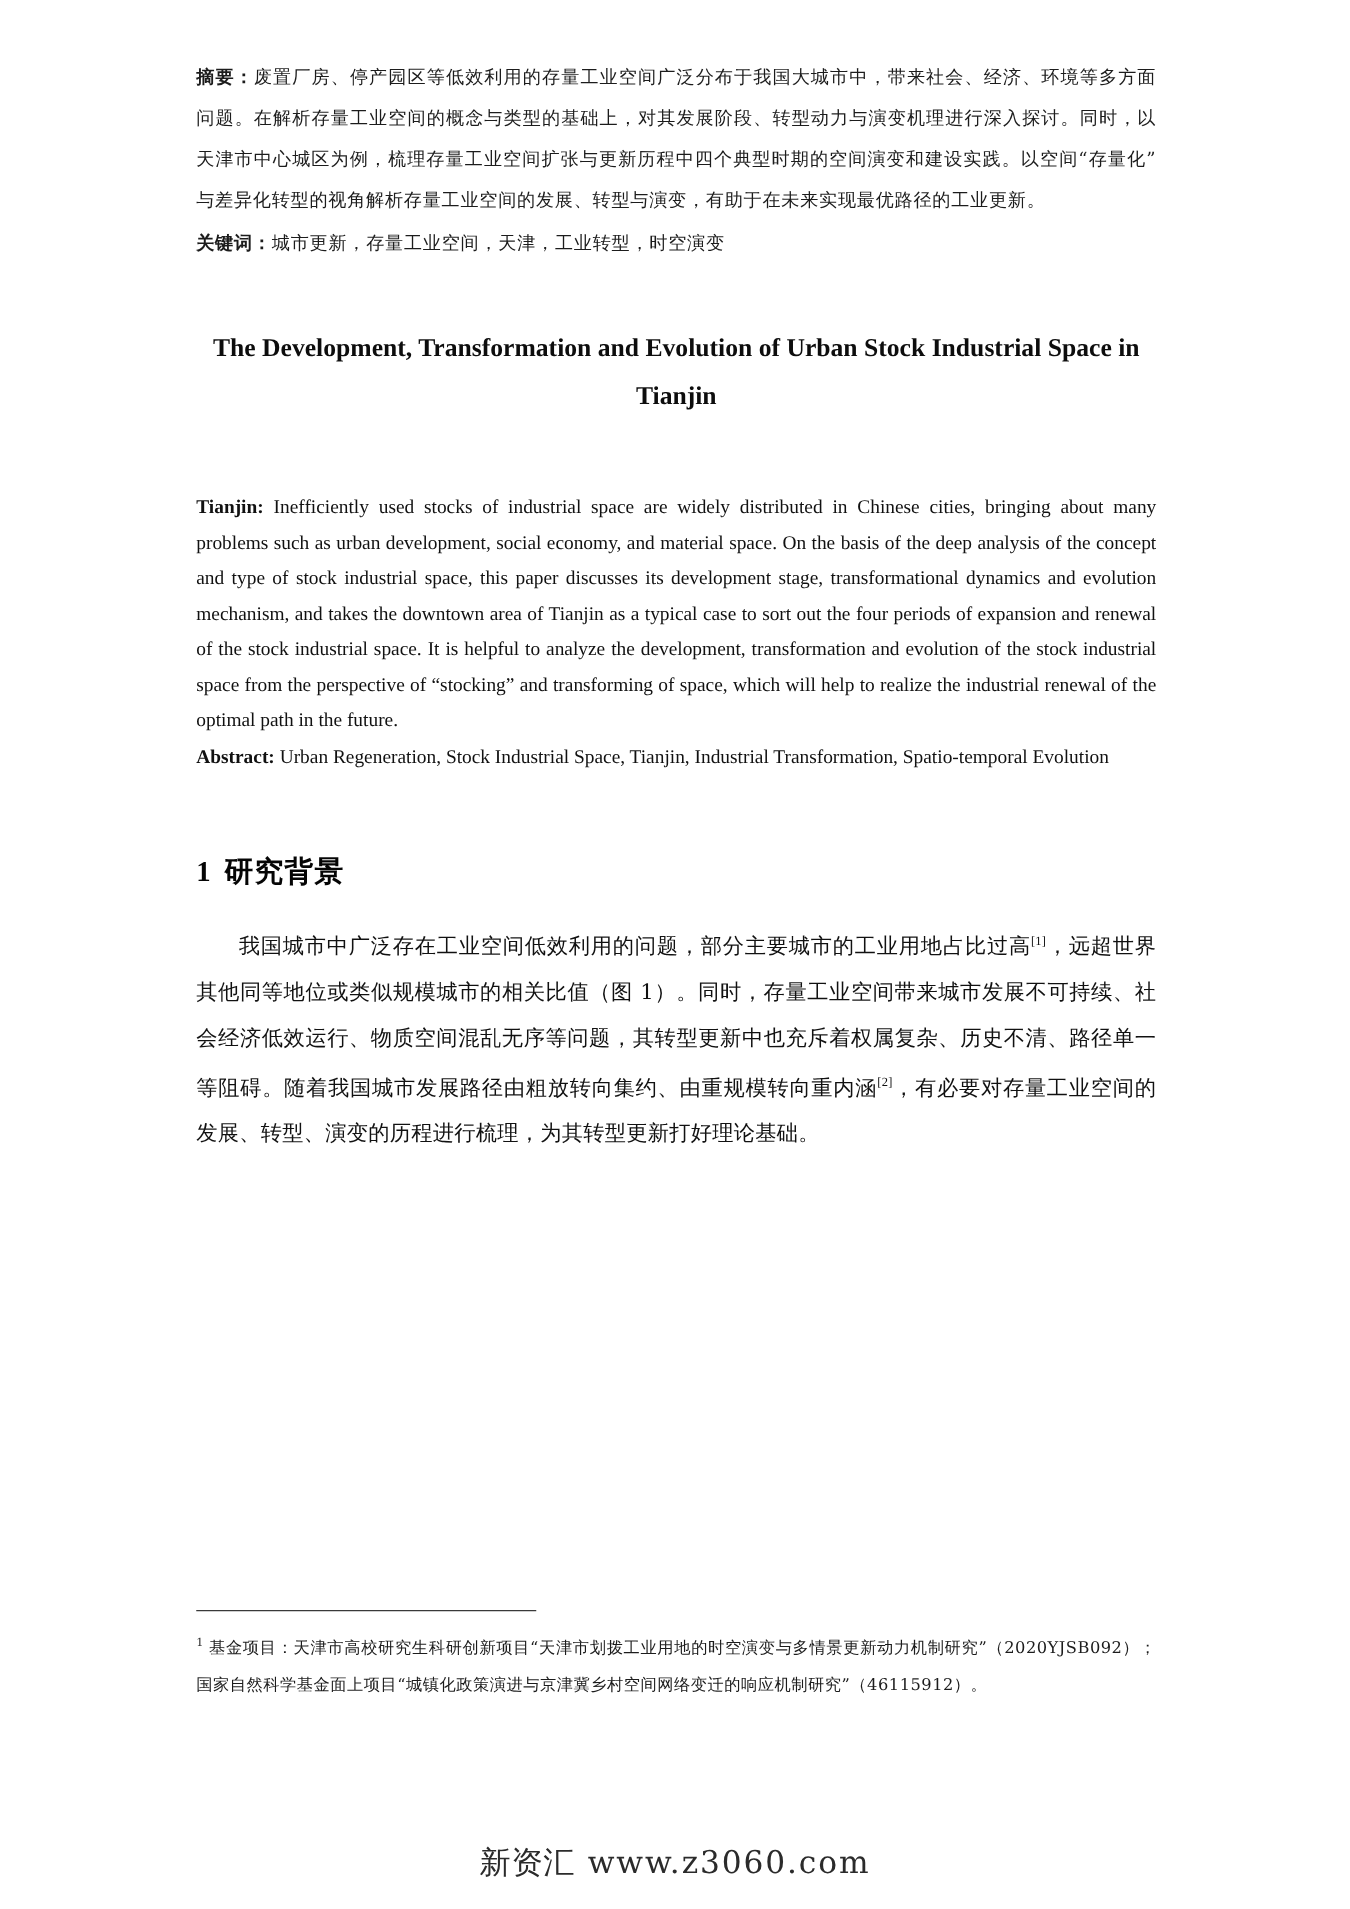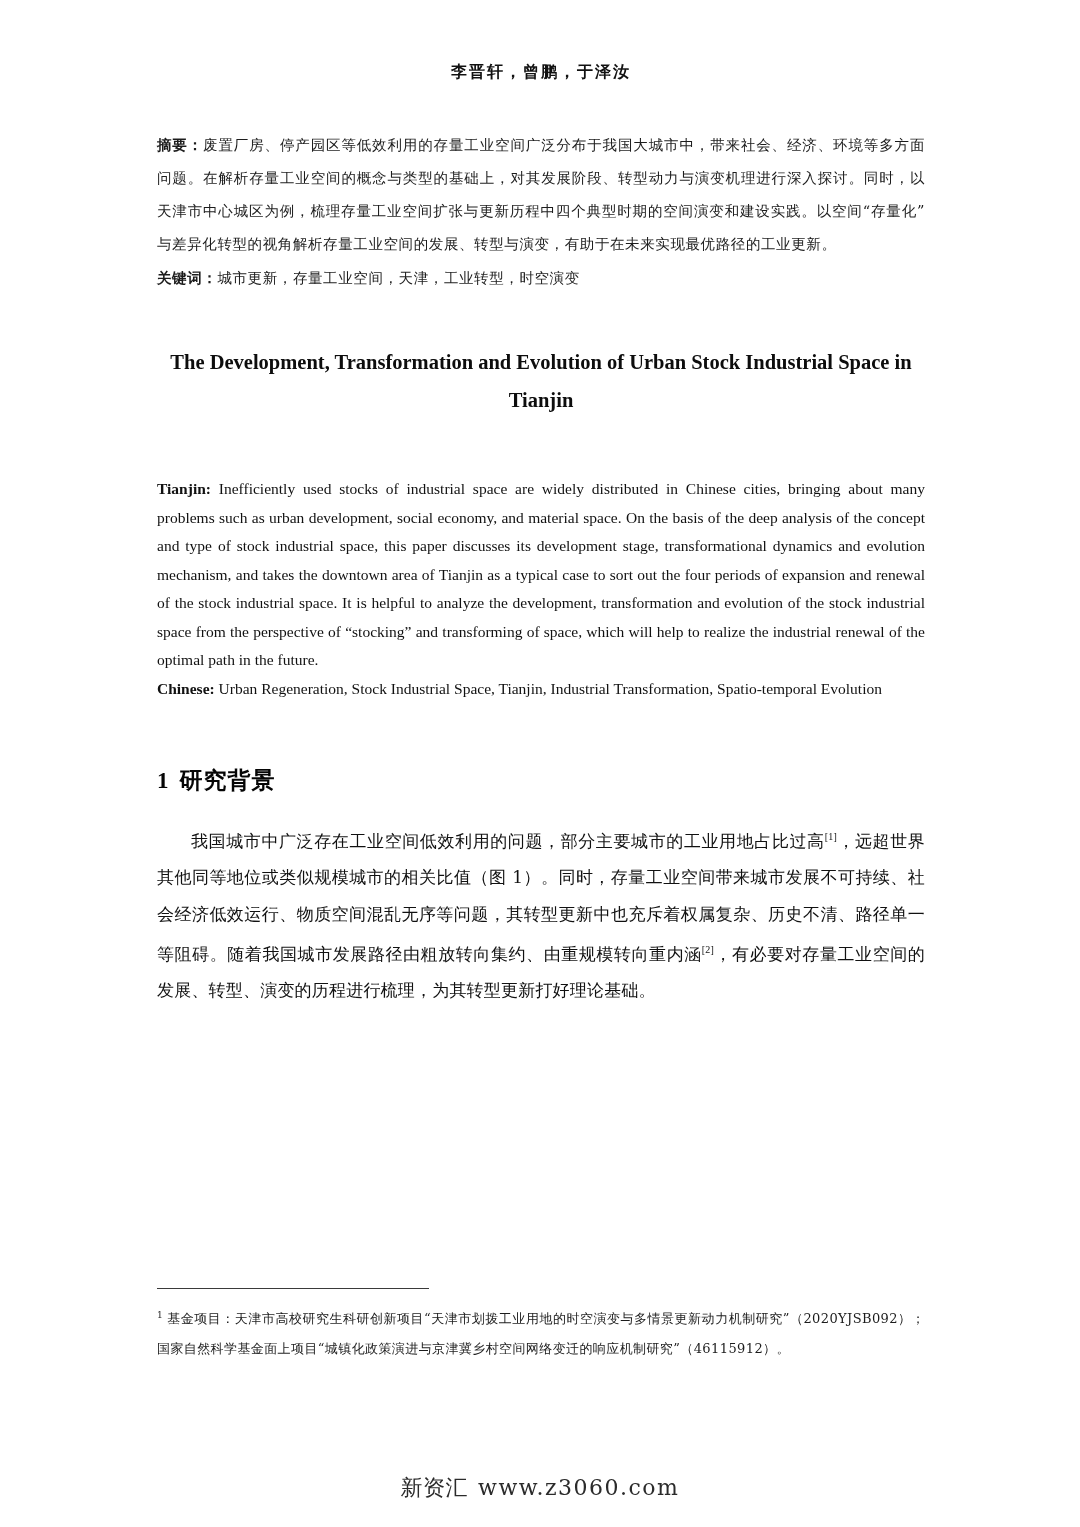--- a/index.html
+++ b/index.html
@@ -172,50 +172,49 @@
   }
 
   
   .watermark {
     position: absolute;
     left: 0;
     right: 0;
     top: 1473px;
     text-align: center;
     font-family: "DejaVu Serif", "Liberation Serif", serif;
-    font-size: 22px;
+    font-size: 25px;
     color: #2b2b2b;
     letter-spacing: 0.5px;
   }
   .watermark .url {
     font-family: "DejaVu Serif", "Liberation Serif", serif;
     letter-spacing: 1.5px;
     margin-left: 10px;
   }
 </style>
 </head>
 <body>
 
 <div class="page">
 
   <div class="content">
 
 
-    <div class="authors">李晋轩，曾鹏，于泽汝</div>
 
     <div class="cn-abstract"><span class="lbl">摘要：</span><span>废置厂房、停产园区等低效利用的存量工业空间广泛分布于我国大城市中，带来社会、经济、环境等多方面问题。在解析存量工业空间的概念与类型的基础上，对其发展阶段、转型动力与演变机理进行深入探讨。同时，以天津市中心城区为例，梳理存量工业空间扩张与更新历程中四个典型时期的空间演变和建设实践。以空间“存量化”与差异化转型的视角解析存量工业空间的发展、转型与演变，有助于在未来实现最优路径的工业更新。</span></div>
 
     <div class="cn-keywords"><span class="lbl">关键词：</span><span>城市更新，存量工业空间，天津，工业转型，时空演变</span></div>
 
     <h2 class="en-title">The Development, Transformation and Evolution of Urban Stock Industrial Space in Tianjin</h2>
 
     <div class="en-abstract"><span class="lbl">Tianjin:</span>
       <span>Inefficiently used stocks of industrial space are widely distributed in Chinese cities, bringing about many problems such as urban development, social economy, and material space. On the basis of the deep analysis of the concept and type of stock industrial space, this paper discusses its development stage, transformational dynamics and evolution mechanism, and takes the downtown area of Tianjin as a typical case to sort out the four periods of expansion and renewal of the stock industrial space. It is helpful to analyze the development, transformation and evolution of the stock industrial space from the perspective of “stocking” and transforming of space, which will help to realize the industrial renewal of the optimal path in the future.</span></div>
 
-    <div class="en-keywords"><span class="lbl">Chinese:</span>
+    <div class="en-keywords"><span class="lbl">Abstract:</span>
       <span>Urban Regeneration, Stock Industrial Space, Tianjin, Industrial Transformation, Spatio-temporal Evolution</span></div>
 
     <h3 class="section-head"><span class="num">1</span><span>研究背景</span></h3>
 
     <p class="body-par"><span>我国城市中广泛存在工业空间低效利用的问题，部分主要城市的工业用地占比过高</span><sup>[1]</sup><span>，远超世界其他同等地位或类似规模城市的相关比值（图 1）。同时，存量工业空间带来城市发展不可持续、社会经济低效运行、物质空间混乱无序等问题，其转型更新中也充斥着权属复杂、历史不清、路径单一等阻碍。随着我国城市发展路径由粗放转向集约、由重规模转向重内涵</span><sup>[2]</sup><span>，有必要对存量工业空间的发展、转型、演变的历程进行梳理，为其转型更新打好理论基础。</span></p>
 
   </div>
 
   <div class="footnote">
     <div class="footnote-rule"></div>

